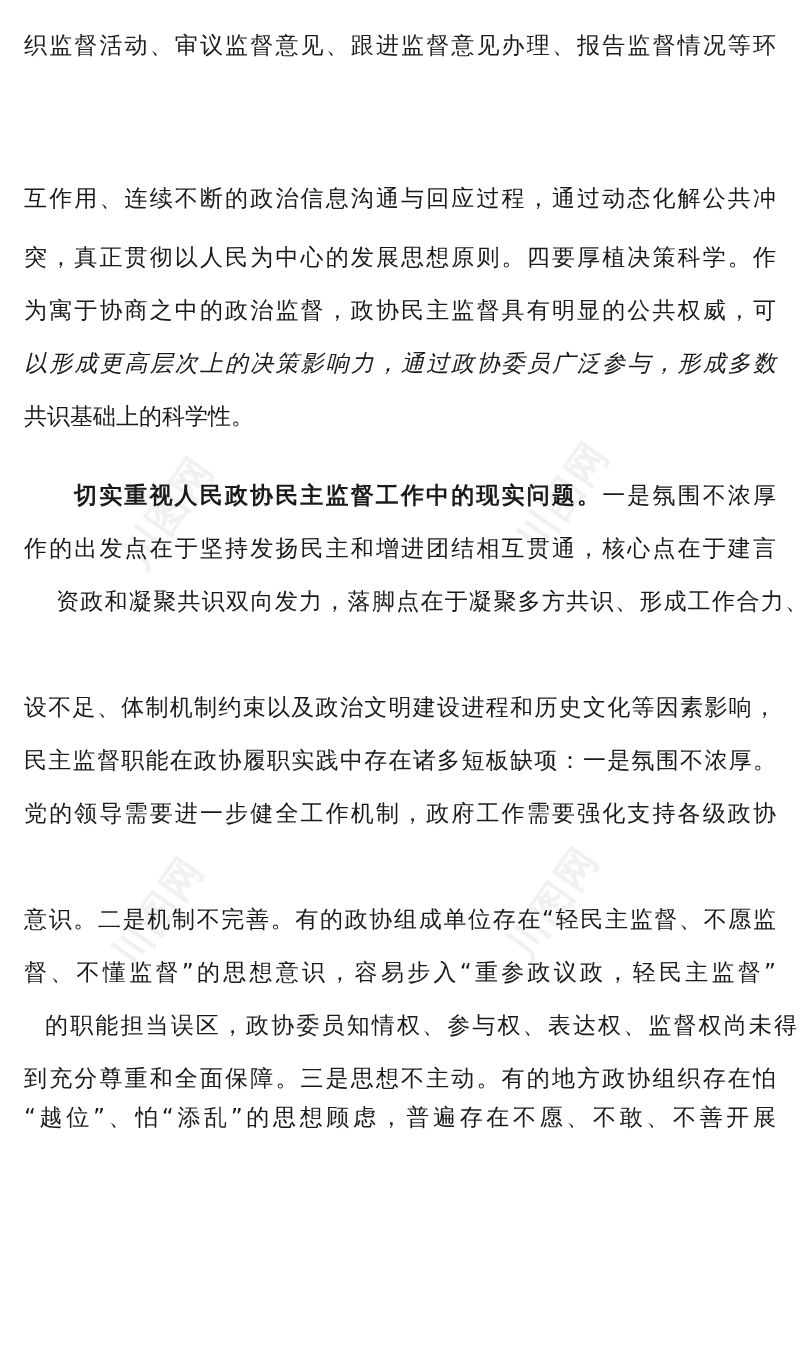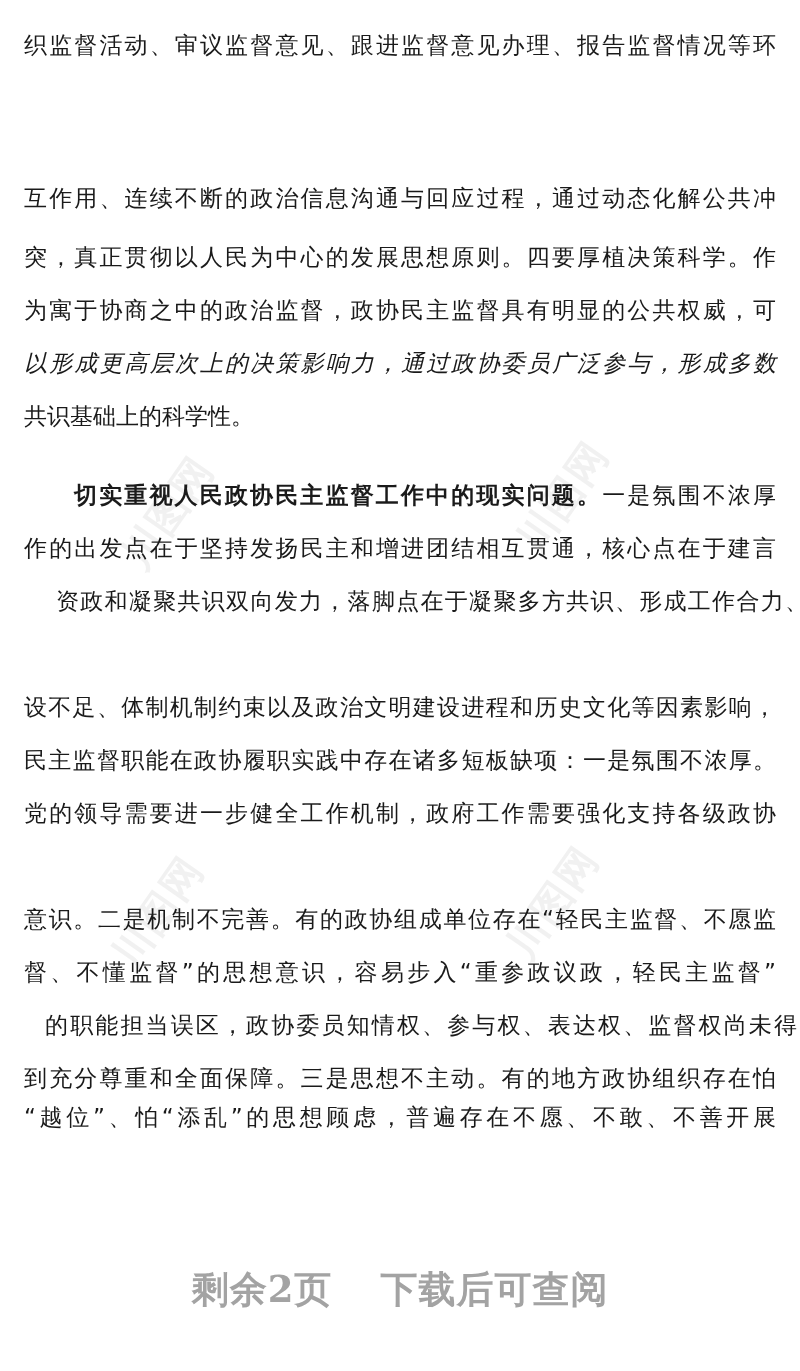--- a/index.html
+++ b/index.html
@@ -44,16 +44,13 @@
   <div class="line" style="top:581px;margin-left:32px;">资政和凝聚共识双向发力，落脚点在于凝聚多方共识、形成工作合力、</div>
   <div class="line" style="top:687px;">设不足、体制机制约束以及政治文明建设进程和历史文化等因素影响，</div>
   <div class="line" style="top:740px;">民主监督职能在政协履职实践中存在诸多短板缺项：一是氛围不浓厚。</div>
   <div class="line" style="top:793px;">党的领导需要进一步健全工作机制，政府工作需要强化支持各级政协</div>
   <div class="line" style="top:899px;">意识。二是机制不完善。有的政协组成单位存在“轻民主监督、不愿监</div>
   <div class="line" style="top:952px;">督、不懂监督”的思想意识，容易步入“重参政议政，轻民主监督”</div>
   <div class="line" style="top:1005px;margin-left:21px;">的职能担当误区，政协委员知情权、参与权、表达权、监督权尚未得</div>
   <div class="line" style="top:1058px;">到充分尊重和全面保障。三是思想不主动。有的地方政协组织存在怕</div>
   <div class="line" style="top:1097px;">“越位”、怕“添乱”的思想顾虑，普遍存在不愿、不敢、不善开展</div>
 
-  <div class="footer-banner">
-    <span>剩余2页</span><span class="gap"></span><span>下载后可查阅</span>
-  </div>
 </div>
 
 </body></html>

